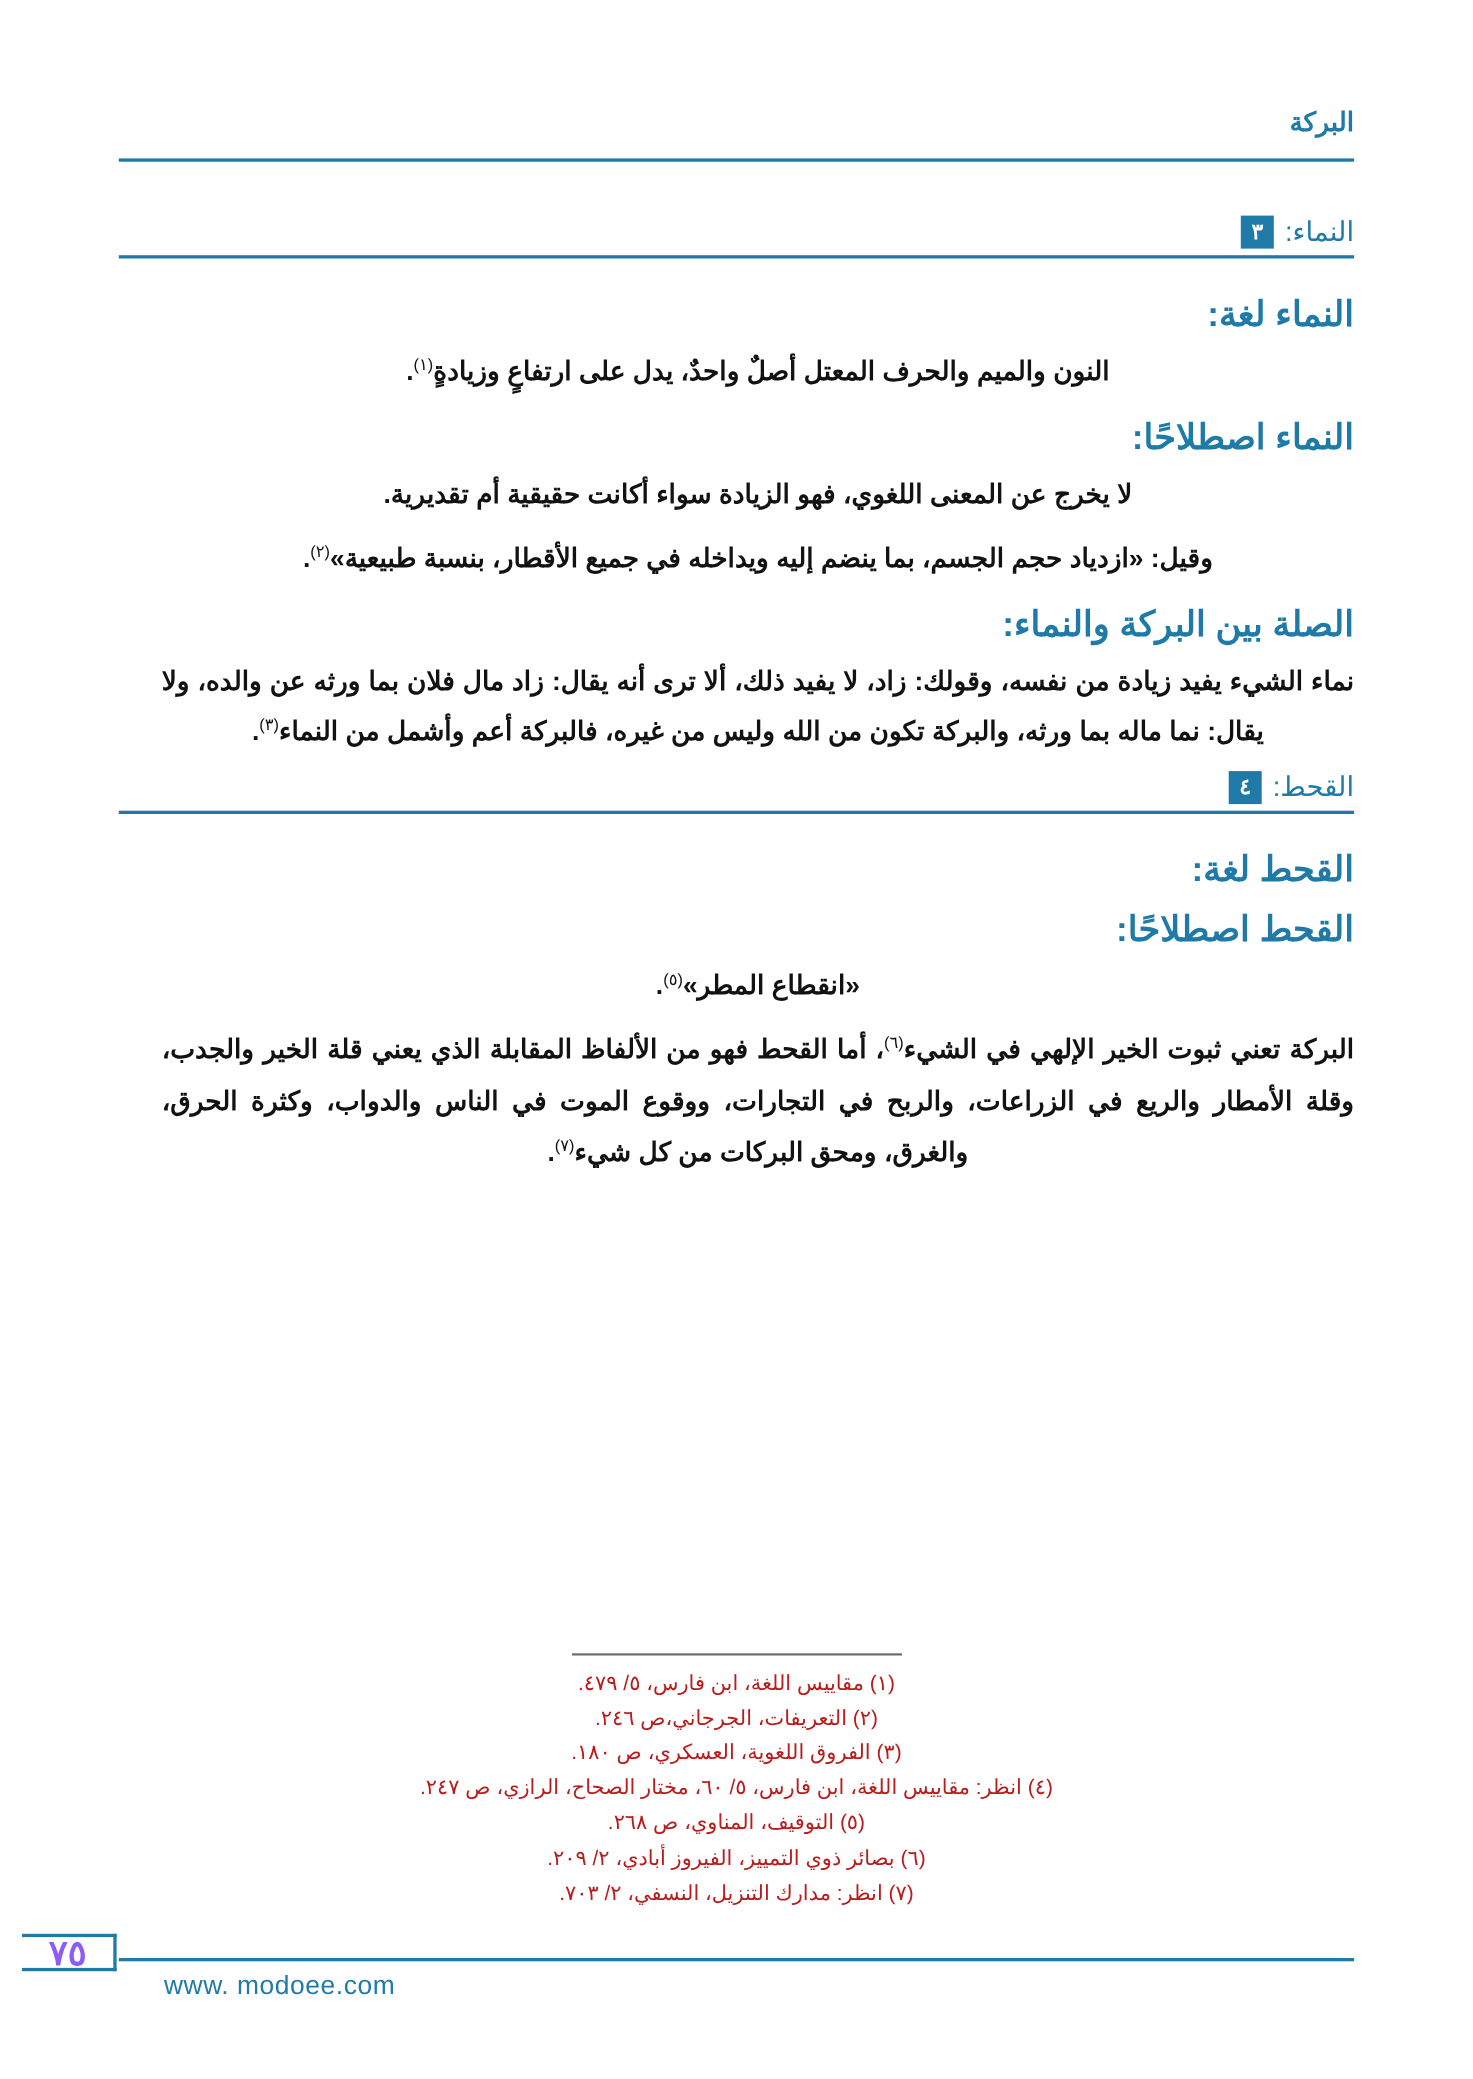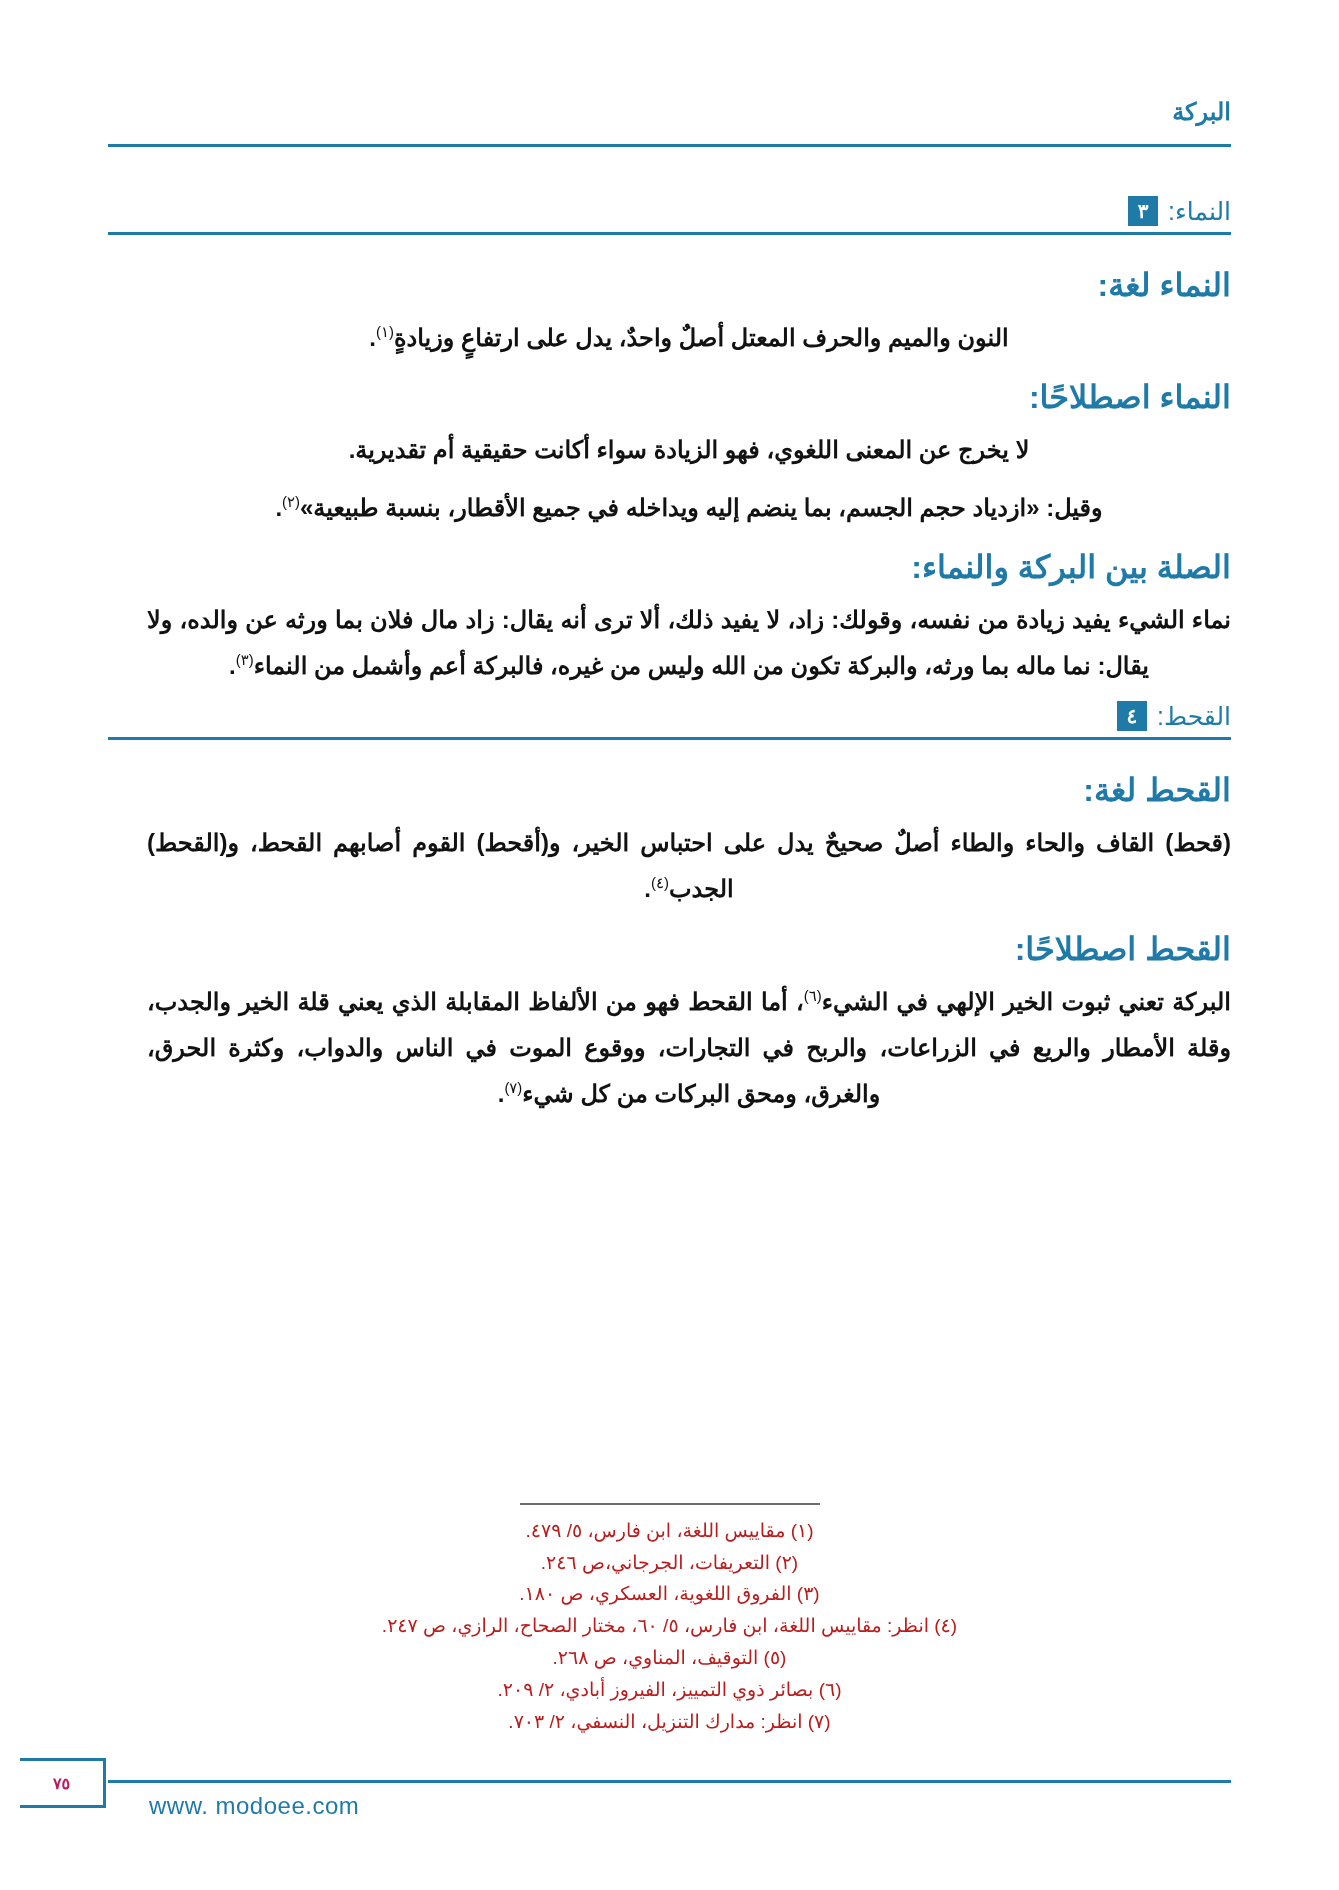--- a/index.html
+++ b/index.html
@@ -160,27 +160,27 @@
     right: 108px;
     left: 108px;
     height: 3px;
     background: #1f7aa8;
   }
   .page-num-box {
     position: absolute;
     top: -22px;
     left: 20px;
     width: 86px;
-    height: 50px;
+    height: 34px;
     border: 3px solid #1f7aa8;
     border-left: none;
     box-sizing: border-box;
     background: #ffffff;
-    color: #be185d;
-    font-size: 16px;
+    color: #8b5cf6;
+    font-size: 32px;
     font-weight: bold;
     display: flex;
     align-items: center;
     justify-content: center;
   }
   .site-url {
     position: absolute;
     top: 12px;
     left: 128px;
     font-size: 24px;
@@ -219,23 +219,23 @@
     <div class="sub-head">الصلة بين البركة والنماء:</div>
     <p class="para center-last"><span>نماء الشيء يفيد زيادة من نفسه، وقولك: زاد، لا يفيد ذلك، ألا ترى أنه يقال: زاد مال فلان بما ورثه عن والده، ولا يقال: نما ماله بما ورثه، والبركة تكون من الله وليس من غيره، فالبركة أعم وأشمل من النماء</span><sup>(٣)</sup><span>.</span></p>
 
     <div class="sec-head">
       <span class="sec-title">القحط:</span>
       <span class="sec-num">٤</span>
     </div>
     <div class="sec-rule"></div>
 
     <div class="sub-head">القحط لغة:</div>
-    <p class="para center-last"><span>(قحط) القاف والحاء والطاء أصلٌ صحيحٌ يدل على احتباس الخير، و(أقحط) القوم أصابهم القحط، و(القحط) الجدب</span><sup>(٤)</sup><span>.</span></p>
 
     <div class="sub-head">القحط اصطلاحًا:</div>
+    <p class="para center-last"><span>«انقطاع المطر»</span><sup>(٥)</sup><span>.</span></p>
 
     <p class="para center-last"><span>البركة تعني ثبوت الخير الإلهي في الشيء</span><sup>(٦)</sup><span>، أما القحط فهو من الألفاظ المقابلة الذي يعني قلة الخير والجدب، وقلة الأمطار والريع في الزراعات، والربح في التجارات، ووقوع الموت في الناس والدواب، وكثرة الحرق، والغرق، ومحق البركات من كل شيء</span><sup>(٧)</sup><span>.</span></p>
 
   </div>
 
   <div class="footnotes">
     <div class="fn-rule"></div>
     <div class="fn-list">
       <span class="fn-item"><span class="fn-num">(١)</span>&nbsp;<span class="fn-text">مقاييس اللغة، ابن فارس، ٥/ ٤٧٩.</span></span>
       <span class="fn-item"><span class="fn-num">(٢)</span>&nbsp;<span class="fn-text">التعريفات، الجرجاني،ص ٢٤٦.</span></span>

